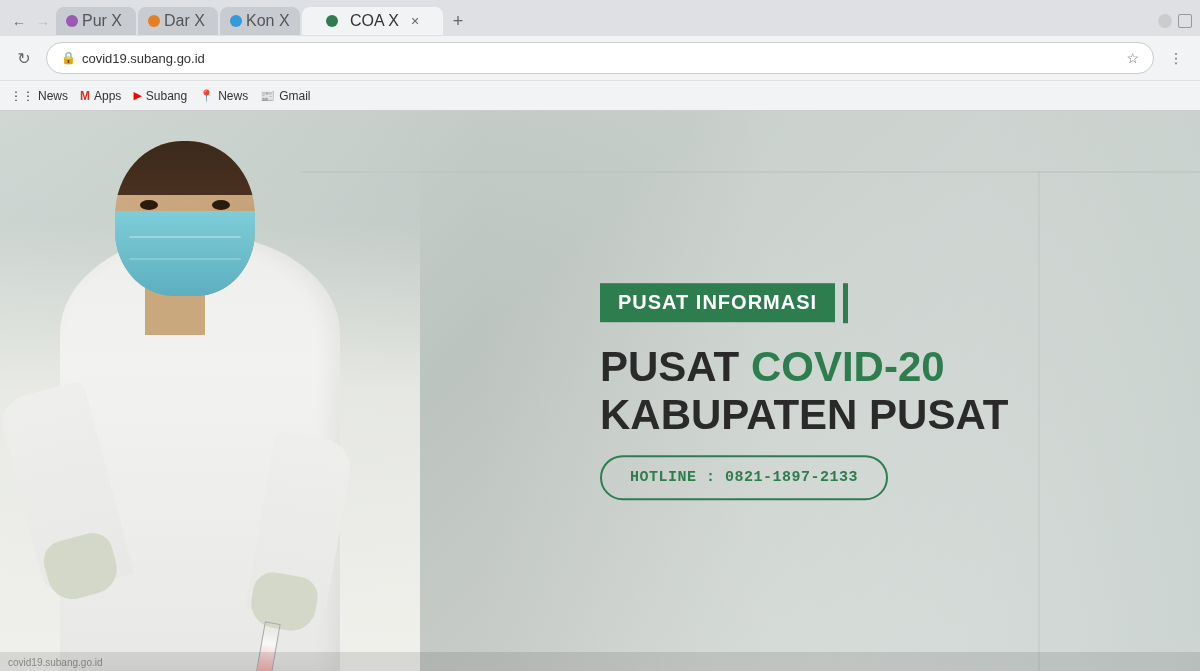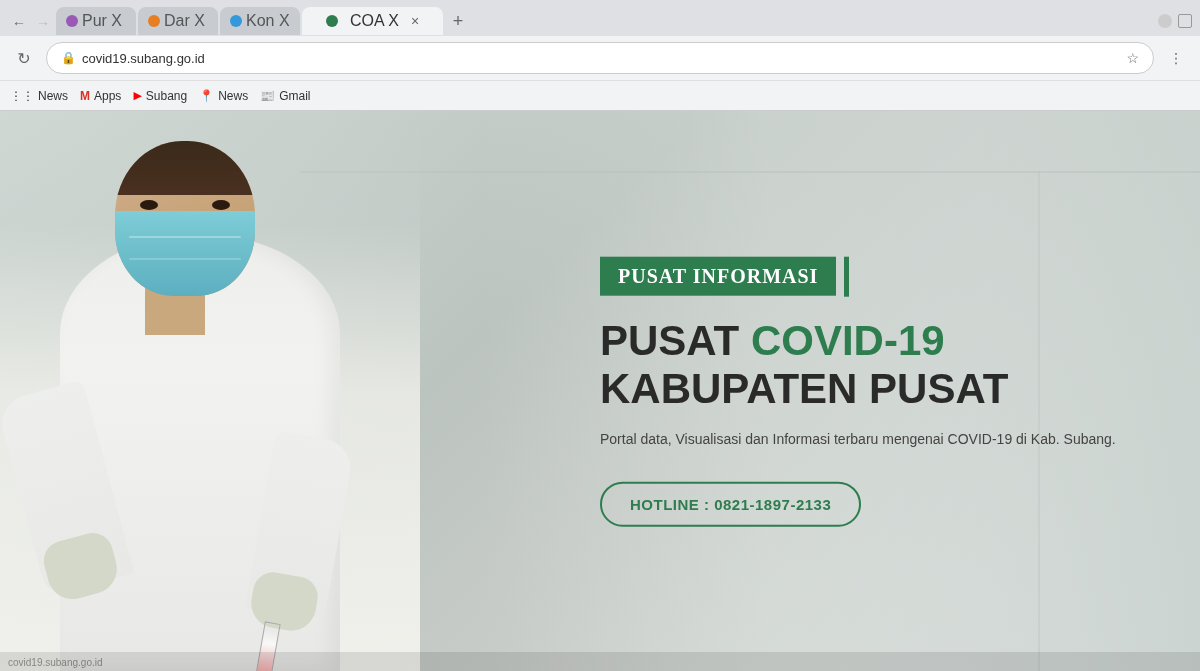--- a/index.html
+++ b/index.html
@@ -200,21 +200,20 @@
       margin-bottom: 20px;
     }
 
     .pusat-green-bar {
       background: #2e7d4f;
       color: white;
       font-size: 20px;
       font-weight: 800;
       padding: 8px 18px;
       letter-spacing: 1px;
-      font-family: Liberation Serif, serif;
     }
 
     .pusat-stripe {
       width: 5px;
       height: 40px;
       background: #2e7d4f;
     }
 
     .main-title {
       font-size: 42px;
@@ -240,20 +239,21 @@
       display: inline-block;
       background: transparent;
       border: 2px solid #2e7d4f;
       color: #2e7d4f;
       padding: 12px 28px;
       border-radius: 30px;
       font-size: 15px;
       font-weight: 700;
       letter-spacing: 0.5px;
       cursor: pointer;
+      font-family: Liberation Mono, monospace;
     }
 
     
     .room-bg {
       position: absolute;
       right: 0;
       top: 0;
       width: 60%;
       height: 100%;
       background: linear-gradient(
@@ -513,25 +513,24 @@
   <div class="content-area">
 
     
     <div class="pusat-badge">
       <div class="pusat-green-bar">PUSAT INFORMASI</div>
       <div class="pusat-stripe"></div>
     </div>
 
     
     <div class="main-title">
-      <span>PUSAT </span><span class="covid-highlight">COVID-19</span><span> KABUPATEN PUSAT</span>
-    </div>
-
-    
-    <p class="subtitle">Portal data, Visualisasi dan Informasi terbaru mengenai COVID-19 di Kab. Subang.</p>
+      <span>PUSAT </span><span class="covid-highlight">COVID-20</span><span> KABUPATEN PUSAT</span>
+    </div>
+
+    
 
     
     <button class="hotline-btn">HOTLINE : 0821-1897-2133</button>
 
   </div>
 
   <div class="status-bar">
     <span style="font-size:10px;color:rgba(0,0,0,0.4);">covid19.subang.go.id</span>
   </div>
 

